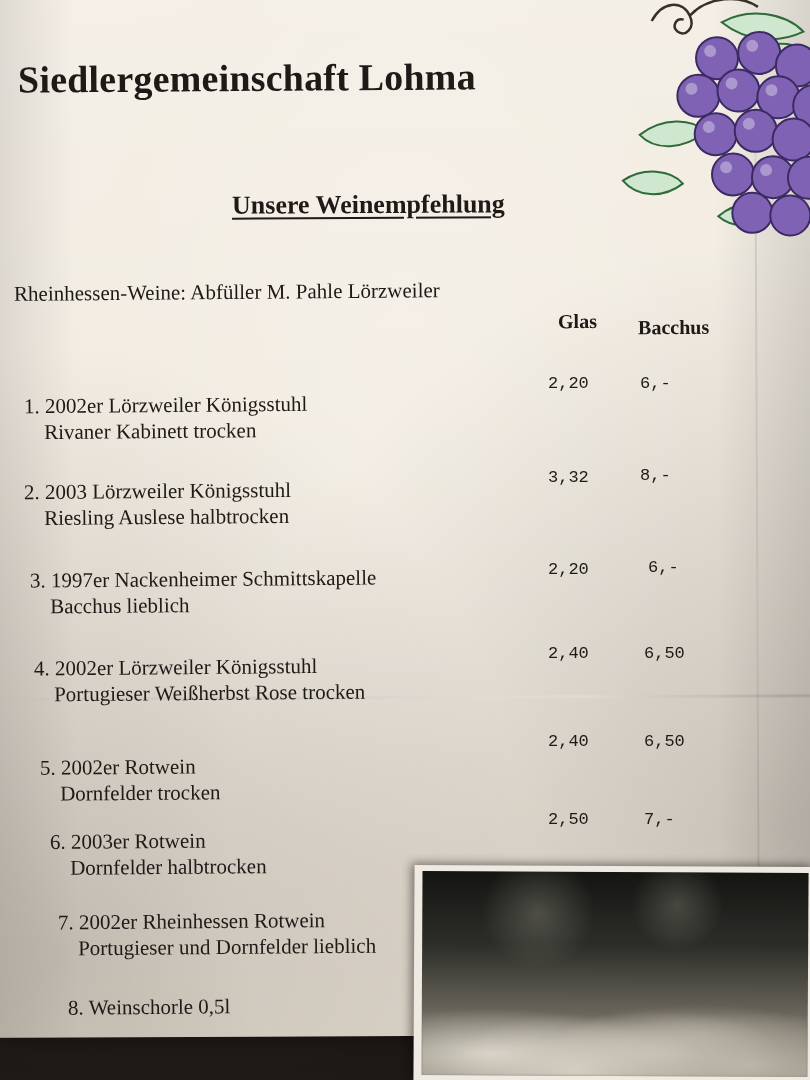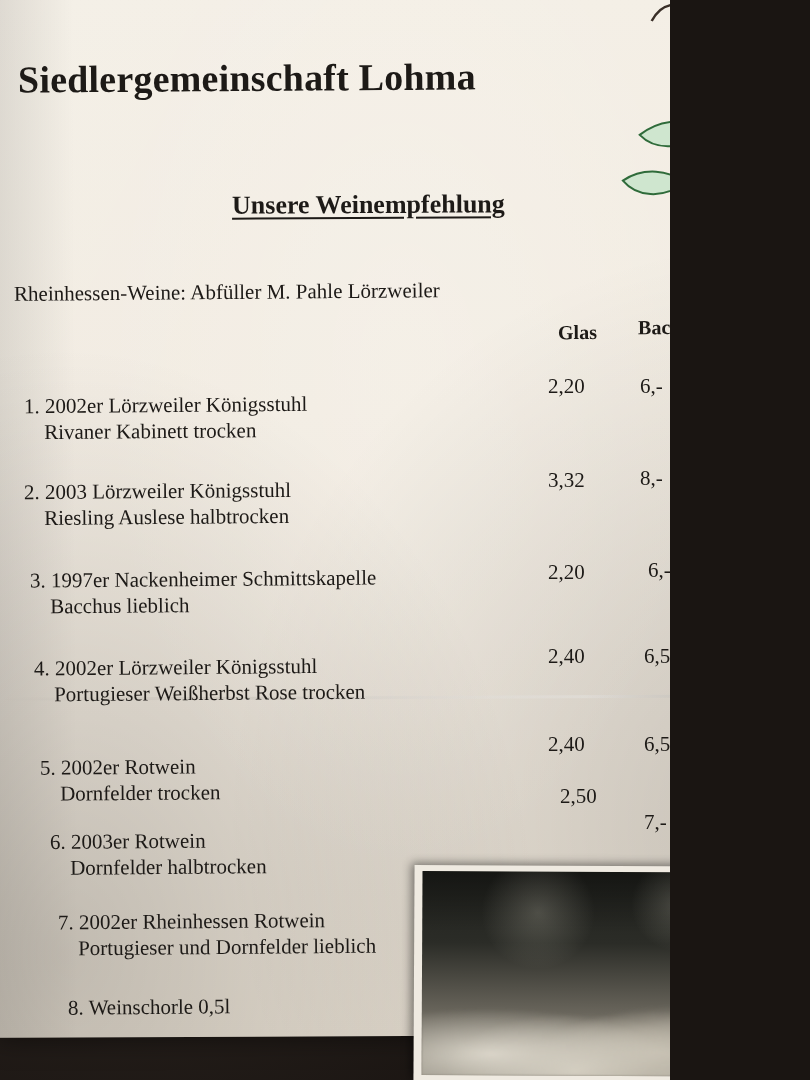--- a/index.html
+++ b/index.html
@@ -2,21 +2,21 @@
 <html><head>
 <meta charset="utf-8">
 <style>
   html, body {
     margin: 0;
     padding: 0;
     background: #1a1512;
   }
   #page {
     position: relative;
-    width: 670px;
+    width: 810px;
     height: 1080px;
     overflow: hidden;
     background: #2a2320;
     font-family: "Liberation Serif", serif;
   }
 
   
   .wall {
     position: absolute;
     inset: 0;
@@ -103,21 +103,21 @@
     transform: rotate(-0.5deg);
     white-space: nowrap;
   }
 
   .col-head {
     position: absolute;
     font-size: 20px;
     font-weight: bold;
     transform: rotate(-0.4deg);
   }
-  .col-head.glas { left: 558px; top: 321px; font-family: Liberation Serif, serif; }
+  .col-head.glas { left: 558px; top: 310px; font-family: Liberation Serif, serif; }
   .col-head.flasche { left: 638px; top: 316px; }
 
   .wine-list {
     position: absolute;
     left: 0;
     top: 0;
     width: 810px;
     height: 1040px;
   }
   .wine {
@@ -128,22 +128,23 @@
   .wine .name {
     position: absolute;
     font-size: 21px;
     line-height: 26px;
     white-space: nowrap;
   }
   .wine .name .l1 { display: block; }
   .wine .name .l2 { display: block; padding-left: 20px; }
   .wine .glas, .wine .flasche {
     position: absolute;
-    font-size: 21px;
-    white-space: nowrap;
+    font-size: 17px;
+    white-space: nowrap;
+    font-family: Liberation Mono, monospace;
   }
 
   
   .photo {
     position: absolute;
     left: 414px;
     top: 866px;
     width: 400px;
     height: 216px;
     background: #efeae1;
@@ -301,21 +302,21 @@
         </div>
         <div class="glas" style="left:548px; top:732px;">2,40</div>
         <div class="flasche" style="left:644px; top:732px;">6,50</div>
       </div>
 
       <div class="wine">
         <div class="name" style="left:50px; top:828px; transform:rotate(-0.5deg);">
           <span class="l1">6. 2003er Rotwein</span>
           <span class="l2">Dornfelder halbtrocken</span>
         </div>
-        <div class="glas" style="left:548px; top:784px;margin-left:12px;">2,50</div>
+        <div class="glas" style="left:548px; top:810px;">2,50</div>
         <div class="flasche" style="left:644px; top:810px;">7,-</div>
       </div>
 
       <div class="wine">
         <div class="name" style="left:58px; top:908px; transform:rotate(-0.5deg);">
           <span class="l1">7. 2002er Rheinhessen Rotwein</span>
           <span class="l2">Portugieser und Dornfelder lieblich</span>
         </div>
       </div>
 

